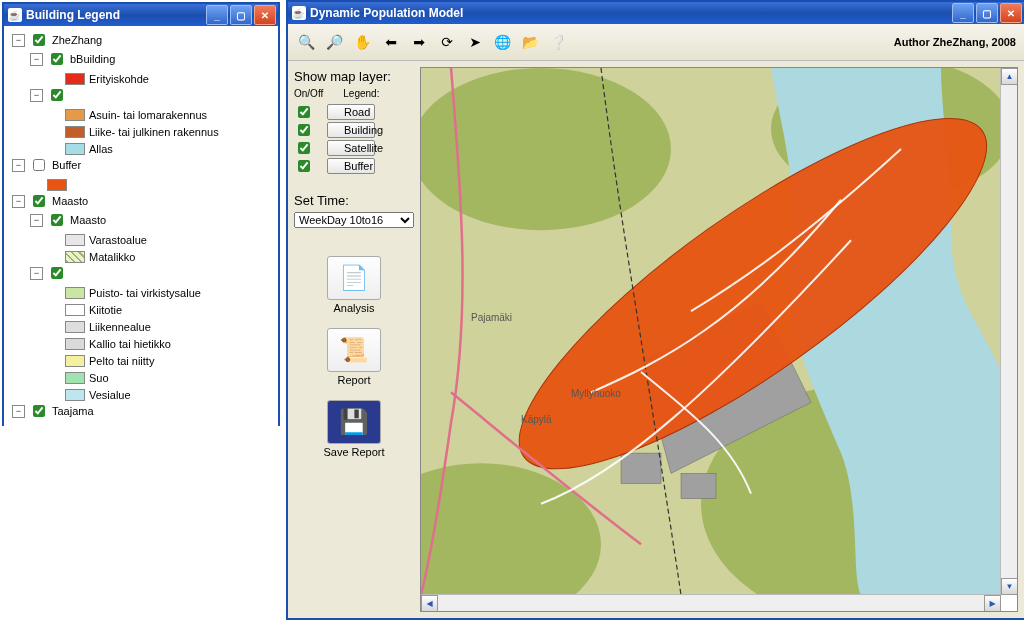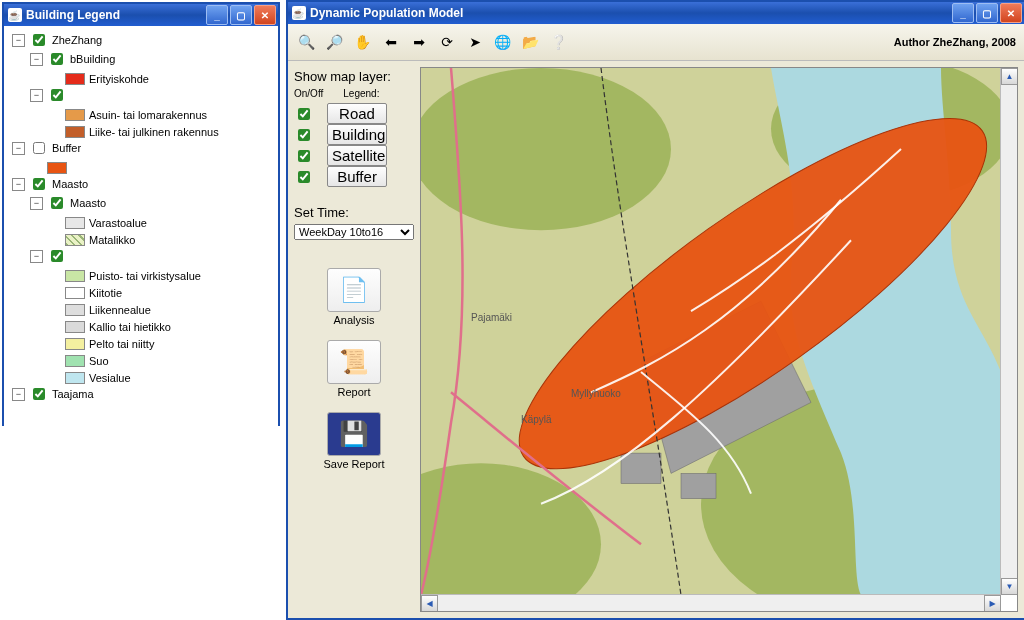--- a/index.html
+++ b/index.html
@@ -121,23 +121,23 @@
   }
   .side-panel {
     width: 120px;
     display:flex; flex-direction:column;
     gap: 4px;
   }
   .section-label { font-size:13px; margin-top:2px; }
   .columns-head { display:flex; gap:20px; font-size:10px; }
   .layer-row { display:flex; align-items:center; gap:14px; }
   .layer-btn {
-    width: 60px;
-    font-size: 15px;
-    padding: 1px 4px;
+    width: 48px;
+    font-size: 11px;
+    padding: 1px 16px;
     background: linear-gradient(#fefefe,#e6e6e6);
     border:1px solid #888;
     border-radius:2px;
     cursor:pointer;
   }
   select.time {
     width: 120px;
     font-size:11px;
   }
   .panel-button { display:flex; flex-direction:column; align-items:center; cursor:pointer; gap:2px; }
@@ -236,20 +236,25 @@
               </span><ul>
                 <li><span class="node-row">
                     <span class="exp-spacer"></span>
                     <span class="swatch" style="background: rgb(229, 154, 73);"></span>
                     <span>Asuin- tai lomarakennus</span>
                   </span></li>
                 <li><span class="node-row">
                     <span class="exp-spacer"></span>
                     <span class="swatch" style="background: rgb(194, 94, 41);"></span>
                     <span>Liike- tai julkinen rakennus</span>
+                  </span></li>
+                <li><span class="node-row">
+                    <span class="exp-spacer"></span>
+                    <span class="swatch" style="background: rgb(166, 220, 232);"></span>
+                    <span>Allas</span>
                   </span></li>
               </ul></li>
           </ul></li>
         <li><span class="node-row">
             <span class="exp">−</span>
             <input type="checkbox" class="cb" style="">
             <span>Buffer</span>
           </span><ul>
             <li><span class="node-row">
                 <span class="exp-spacer"></span>

